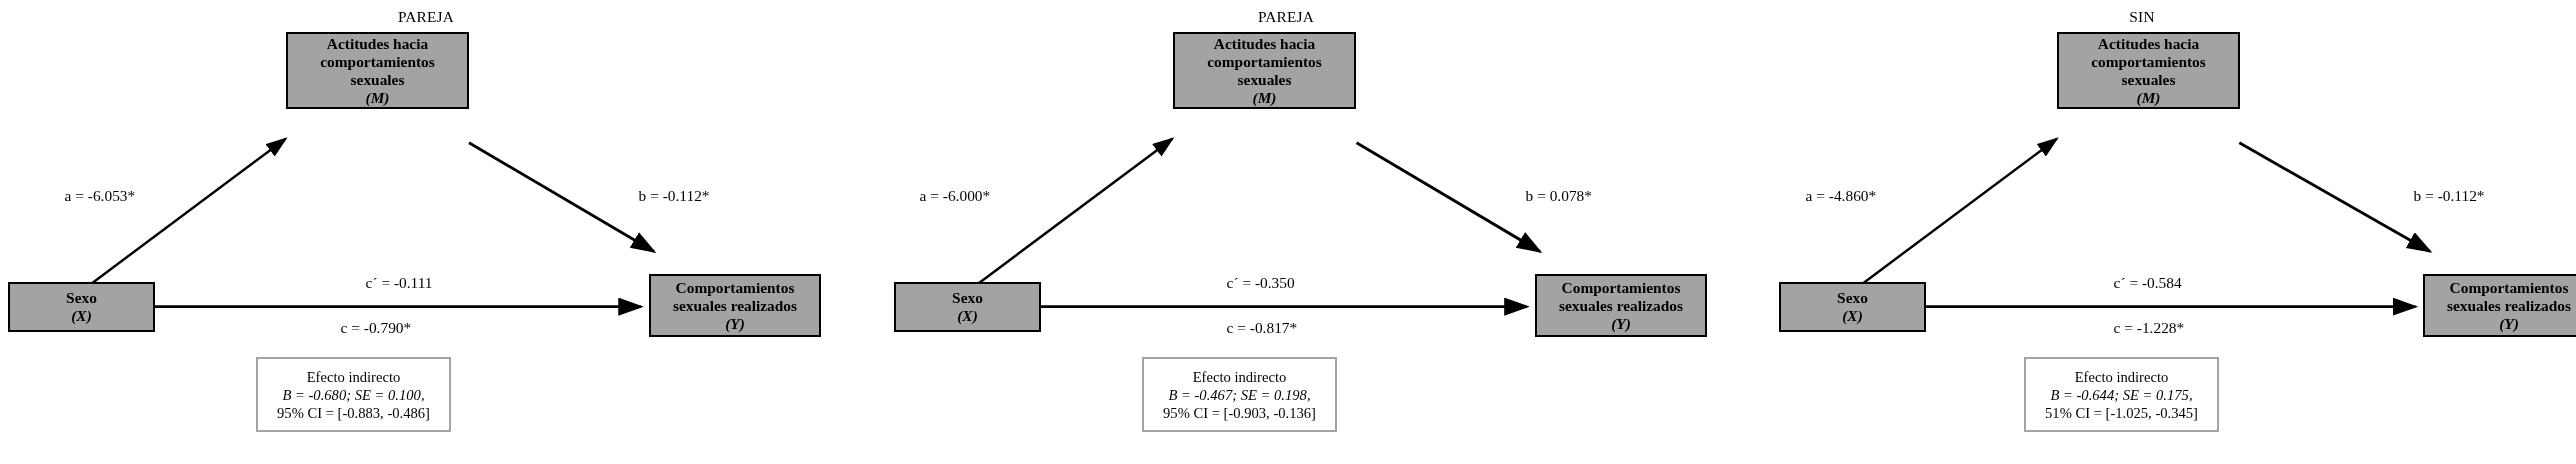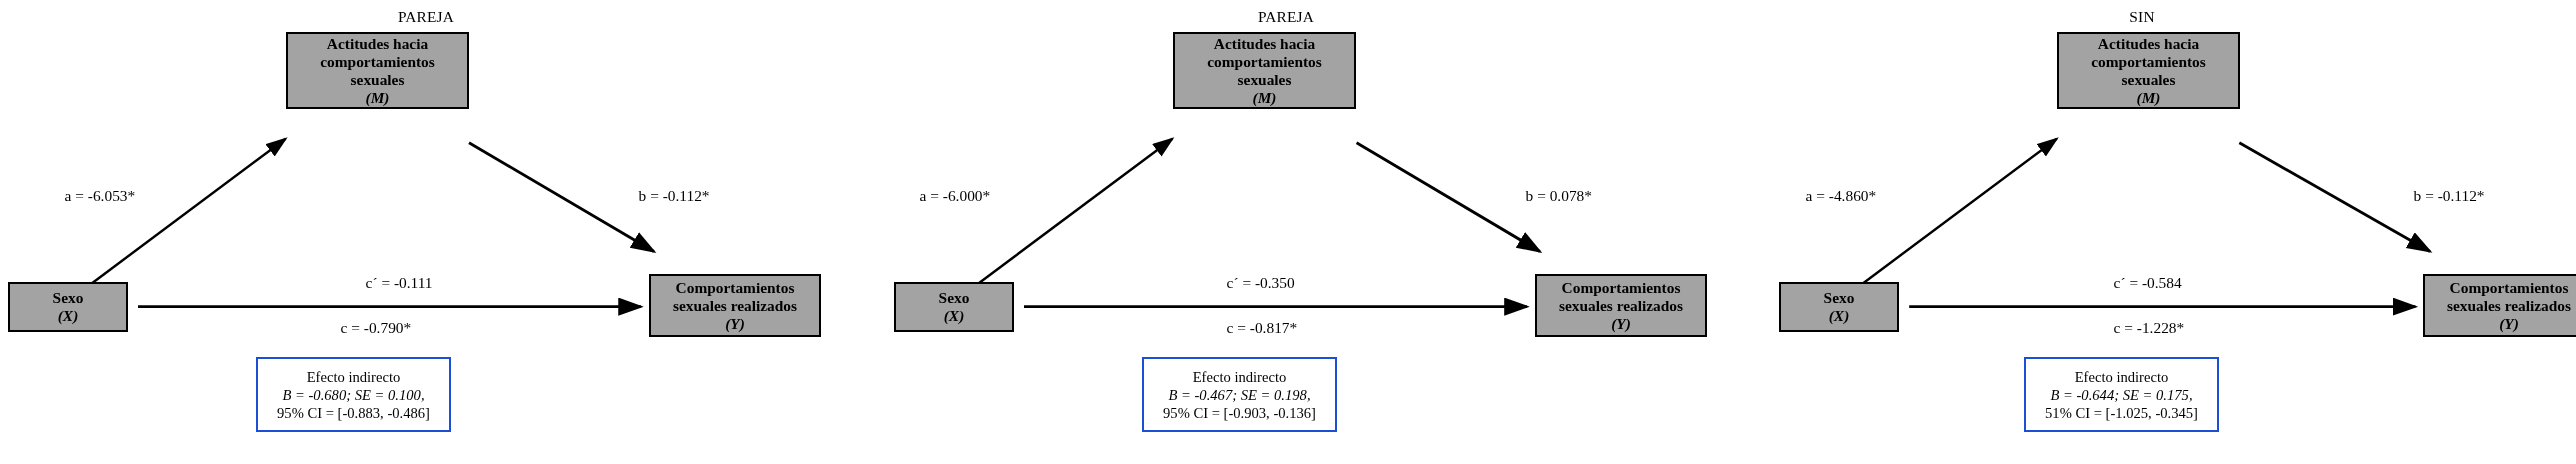--- a/index.html
+++ b/index.html
@@ -19,25 +19,25 @@
   }
   .node{
     position:absolute;box-sizing:border-box;
     border:2px solid #000;background:#a3a3a3;
     display:flex;flex-direction:column;align-items:center;justify-content:center;
     text-align:center;font-weight:bold;font-size:15.4px;line-height:18px;
     z-index:4;
   }
   .node .ital{font-weight:bold;font-style:italic;}
   .node-m{width:183px;height:77px;}
-  .node-x{width:120px;height:50px;}
+  .node-x{width:147px;height:50px;}
   .node-y{width:172px;height:63px;}
   .effectbox{
     position:absolute;box-sizing:border-box;
-    border:2px solid #1d4ed8;background:#fff;
+    border:2px solid #a3a3a3;background:#fff;
     display:flex;flex-direction:column;align-items:center;justify-content:center;
     text-align:center;font-size:14.6px;line-height:18px;z-index:4;
   }
   .effectbox .l1{font-weight:normal;}
   .effectbox .it{font-style:italic;}
   .plabel{
     position:absolute;font-size:15.4px;line-height:17px;white-space:nowrap;z-index:5;
     background:#fff;padding:0 1.6px;
   }
   svg.paths{position:absolute;left:0;top:0;width:852px;height:464px;z-index:1;overflow:visible;}

